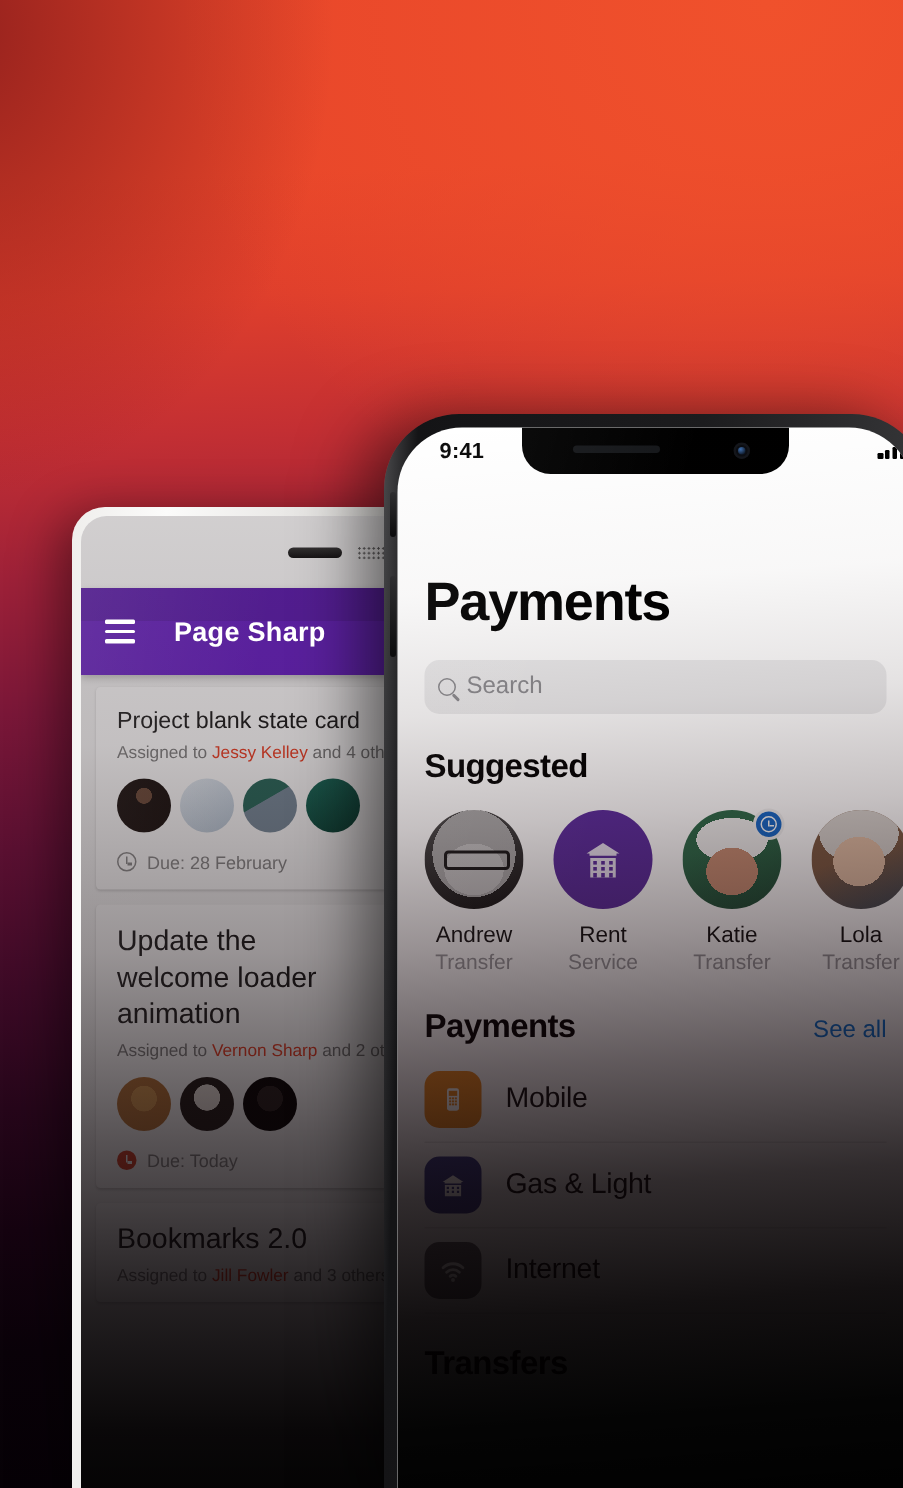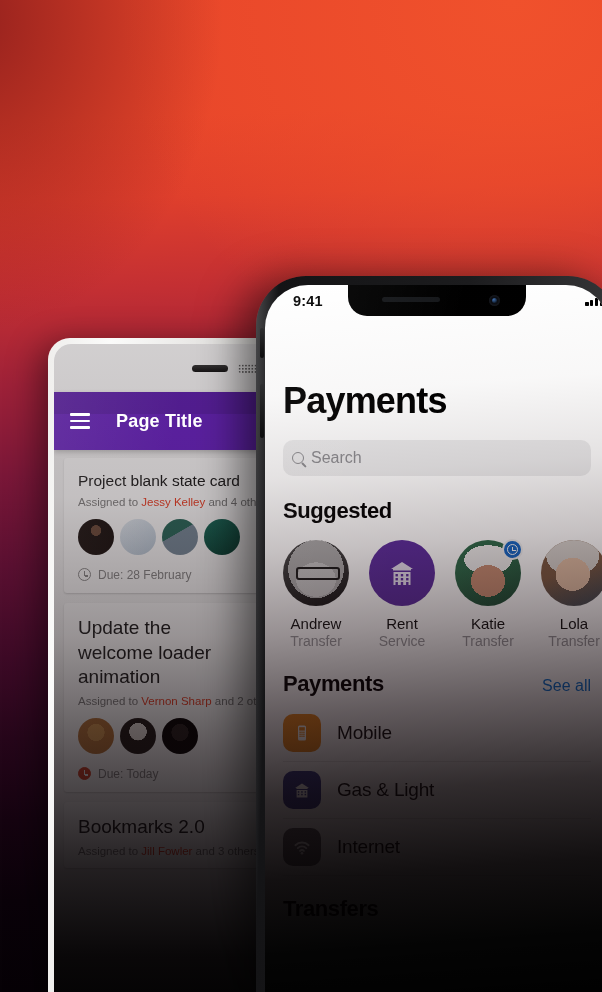--- a/index.html
+++ b/index.html
@@ -296,21 +296,21 @@
       <div class="and-speaker"></div>
       <div class="and-grill"></div>
     </div>
 
     <div id="appbar">
       <div id="hamburger">
         <i></i>
           <i></i>
           <i></i>
       </div>
-      <div id="appbar-title">Page Title</div>
+      <div id="appbar-title">Page Sharp</div>
     </div>
 
     <div id="android-list">
 
       <div class="and-card">
         <div class="ac-title">Project blank state card</div>
         <div class="ac-sub"><span>Assigned to </span><b>Jessy Kelley</b><span> and 4 others</span></div>
         <div class="ac-avatars">
           <div class="av av1"></div>
           <div class="av av2"></div>

